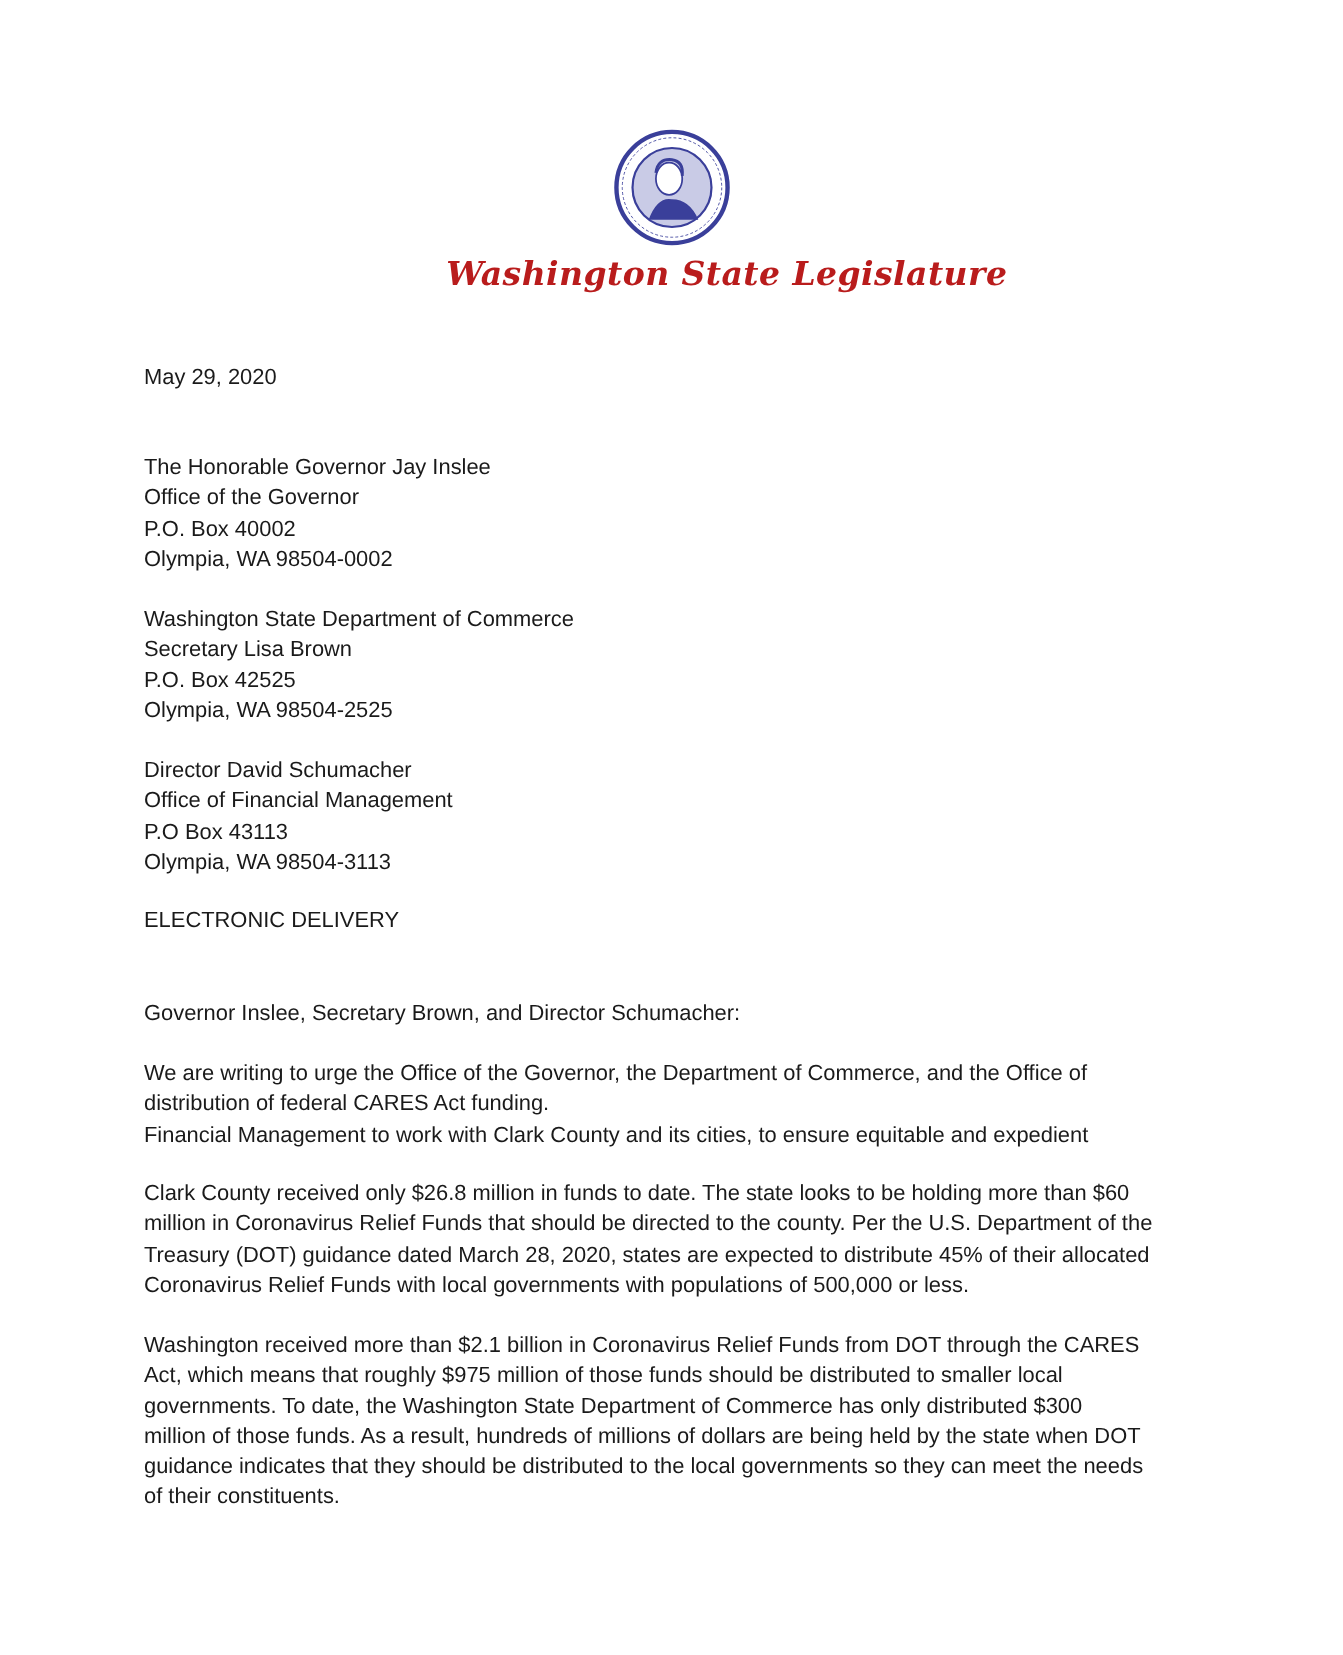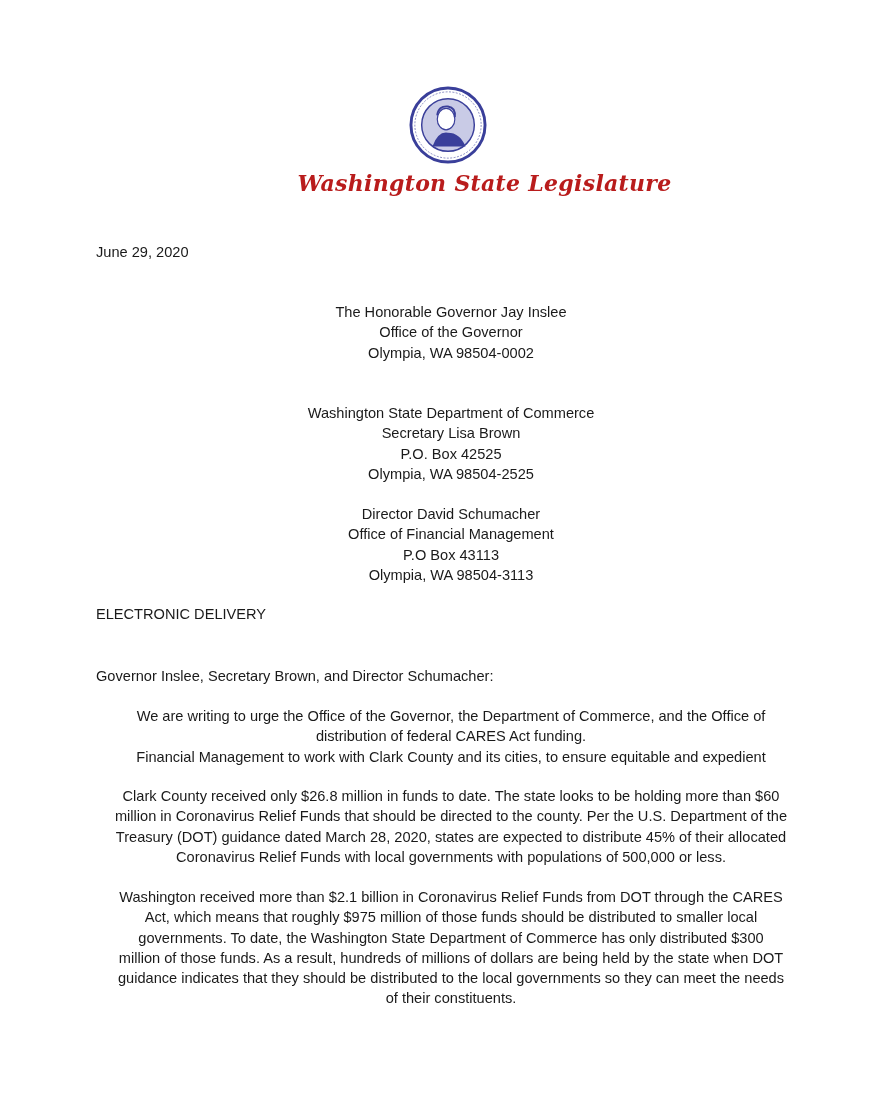--- a/index.html
+++ b/index.html
@@ -2,42 +2,43 @@
 <html><head>
 <meta charset="utf-8">
 <style>
   html, body { margin:0; padding:0; background:#fff; }
   body { width:895px; height:1103px; position:relative; overflow:hidden;
          font-family:"Liberation Sans", sans-serif; color:#1a1a1a; }
   .seal { position:absolute; left:409px; top:86px; width:78px; height:78px; }
   .letterhead { position:absolute; left:0; width:895px; top:170px; text-align:center;
          font-family:"DejaVu Serif", serif; font-size:22px; color:#b91c1c; letter-spacing:0.3px; font-style:italic; font-weight:bold;padding-left:37px; }
   .txt { position:absolute; left:96px; font-size:14.6px; line-height:20.3px; white-space:nowrap; }
-  .para { position:absolute; left:96px; width:710px; font-size:14.6px; line-height:20.3px;text-align:center; }
+  .para { position:absolute; left:96px; width:710px; font-size:14.6px; line-height:20.3px; }
   .line { display:block; white-space:nowrap; }
 </style>
 </head>
 <body>
 
 <svg class="seal" viewBox="0 0 80 80">
   <circle cx="40" cy="40" r="38" fill="#fff" stroke="#3a3f9a" stroke-width="3"></circle>
   <circle cx="40" cy="40" r="27" fill="#c9cbe6" stroke="#3a3f9a" stroke-width="1.5"></circle>
   <circle cx="40" cy="40" r="34" fill="none" stroke="#3a3f9a" stroke-width="0.6" stroke-dasharray="2 1.5"></circle>
   <ellipse cx="38" cy="34" rx="9" ry="11" fill="#fff" stroke="#3a3f9a" stroke-width="1.2"></ellipse>
   <path d="M24 62 Q30 46 40 48 Q52 48 58 62 Z" fill="#3a3f9a"></path>
   <path d="M29 30 Q30 20 40 21 Q48 22 47 32" fill="none" stroke="#3a3f9a" stroke-width="2"></path>
 </svg>
 
 <div class="letterhead">Washington State Legislature</div>
 
-<div class="txt" style="top:242px">June 29, 2020</div>
+<div class="txt" style="top:242px">May 29, 2020</div>
 
 <div class="para" style="top:302px">
   <span class="line">The Honorable Governor Jay Inslee</span>
   <span class="line">Office of the Governor</span>
+  <span class="line">P.O. Box 40002</span>
   <span class="line">Olympia, WA 98504-0002</span>
 </div>
 
 <div class="para" style="top:403px">
   <span class="line">Washington State Department of Commerce</span>
   <span class="line">Secretary Lisa Brown</span>
   <span class="line">P.O. Box 42525</span>
   <span class="line">Olympia, WA 98504-2525</span>
 </div>
 

